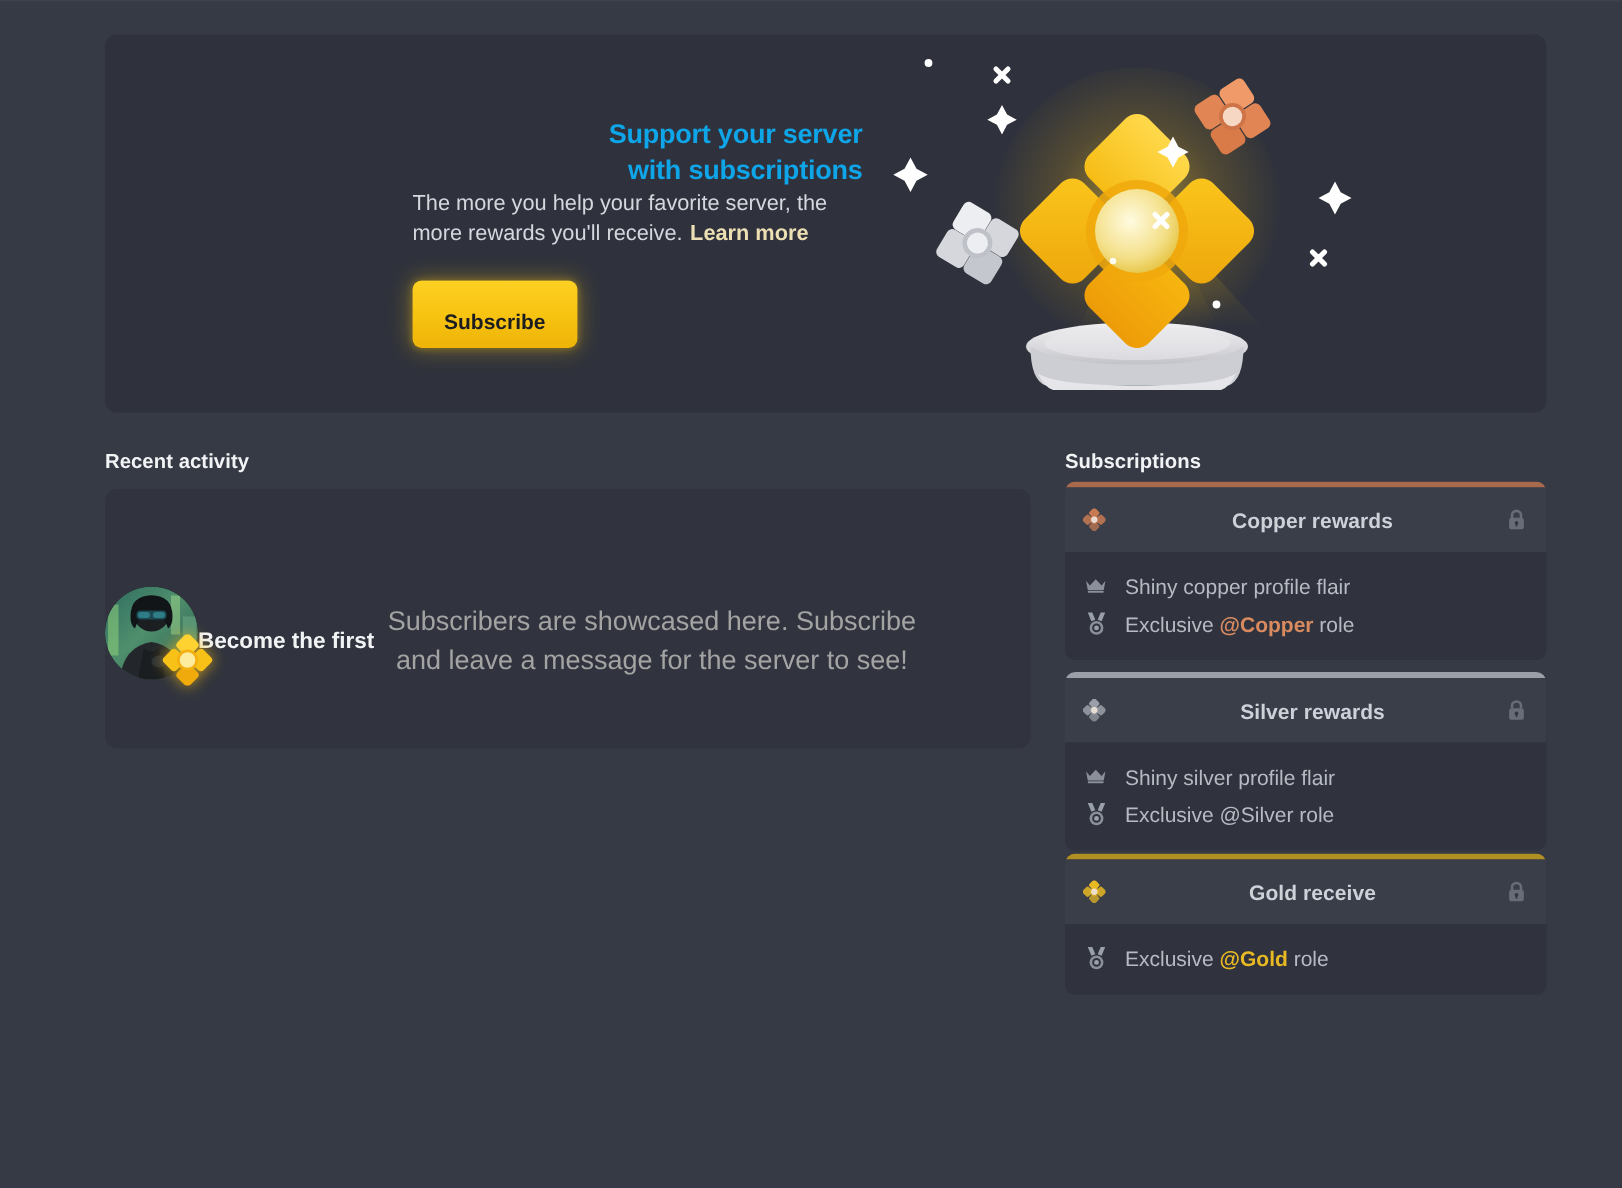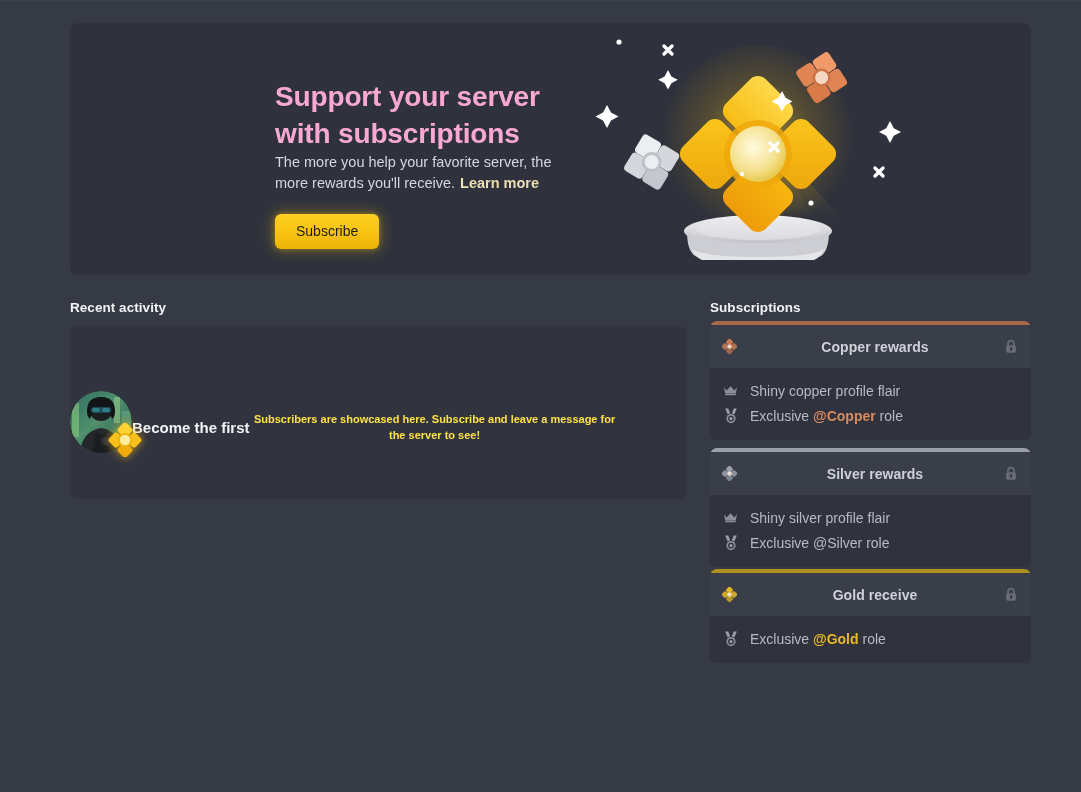--- a/index.html
+++ b/index.html
@@ -28,53 +28,54 @@
     overflow:hidden;
   }
 
   .hero-text {
     position:absolute;
     left:205px; top:55px;
     width:300px;
   }
 
   .hero-title {
-    font-size:28px;
+    font-size:18px;
     font-weight:bold;
-    color:#f9a8d4;
+    color:#0ea5e9;
     line-height:1.33;
     letter-spacing:-0.15px;
+    text-align:right;
   }
 
   .hero-sub {
     font-size:14.5px;
     color:#d4d7dd;
     line-height:1.42;
     max-width:282px;
   }
 
   .learn-more {
     color:#ecdfb3;
     font-weight:600;
     margin-left:5px;
     cursor:pointer;
     white-space:nowrap;
   }
 
   .subscribe-btn {
     display:inline-block;
     margin-top:20px;
-    padding:9px 21px 10px;
+    padding:19px 21px 10px;
     border:none;
     border-radius:6px;
     background:linear-gradient(180deg,#fdd023 0%,#f8c412 48%,#eeb408 100%);
     color:#1c1d21;
     font-family:"Liberation Sans", sans-serif;
     font-size:14px;
-    font-weight:normal;
+    font-weight:bold;
     cursor:pointer;
     box-shadow:0 0 14px 2px rgba(248,196,18,0.30),
                0 0 4px 1px rgba(248,196,18,0.25);
   }
 
   
   .hero-art {
     position:absolute;
     left:500px; top:0;
     width:461px; height:252px;
@@ -128,24 +129,23 @@
   .activity-title {
     margin-top:12px;
     font-size:15px;
     font-weight:bold;
     color:#f2f3f5;
   }
   .activity-desc {
     margin-top:12px;
     width:370px;
     text-align:center;
-    font-size:11px;
+    font-size:18px;
     line-height:1.42;
-    color:#fde047;
-    font-weight:bold;
+    color:#a3a3a3;
   }
 
   
   .tier {
     position:absolute;
     left:710px;
     width:321px;
     border-radius:7px;
     overflow:hidden;
     background:#30333d;

